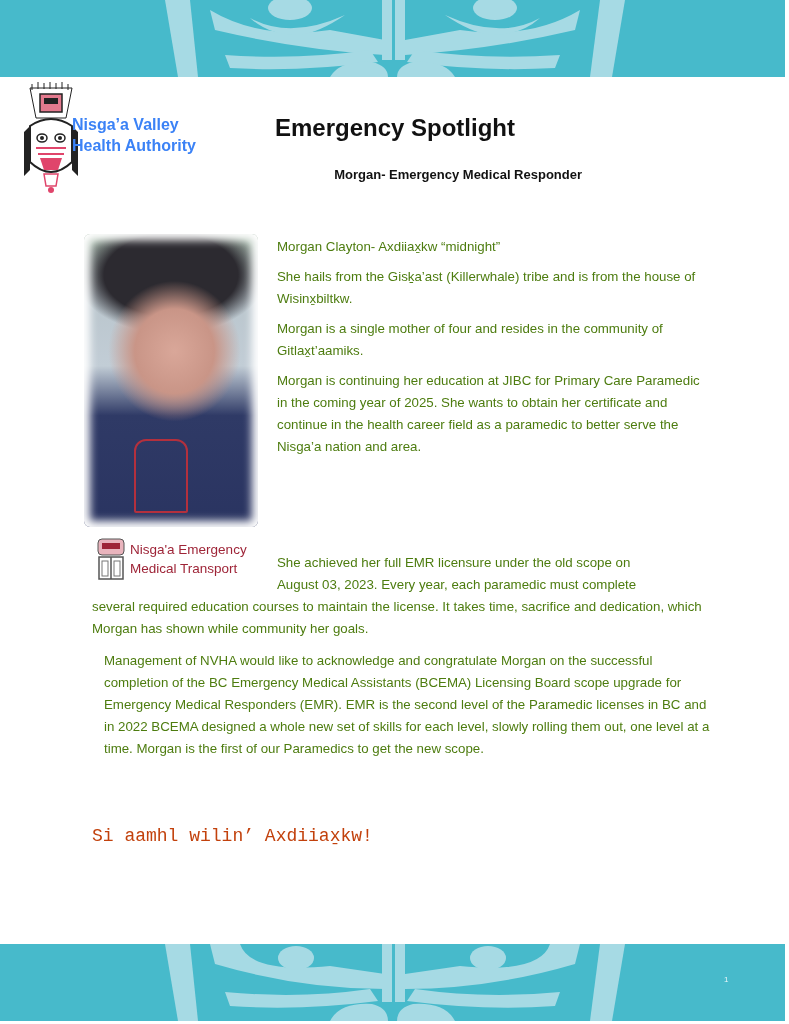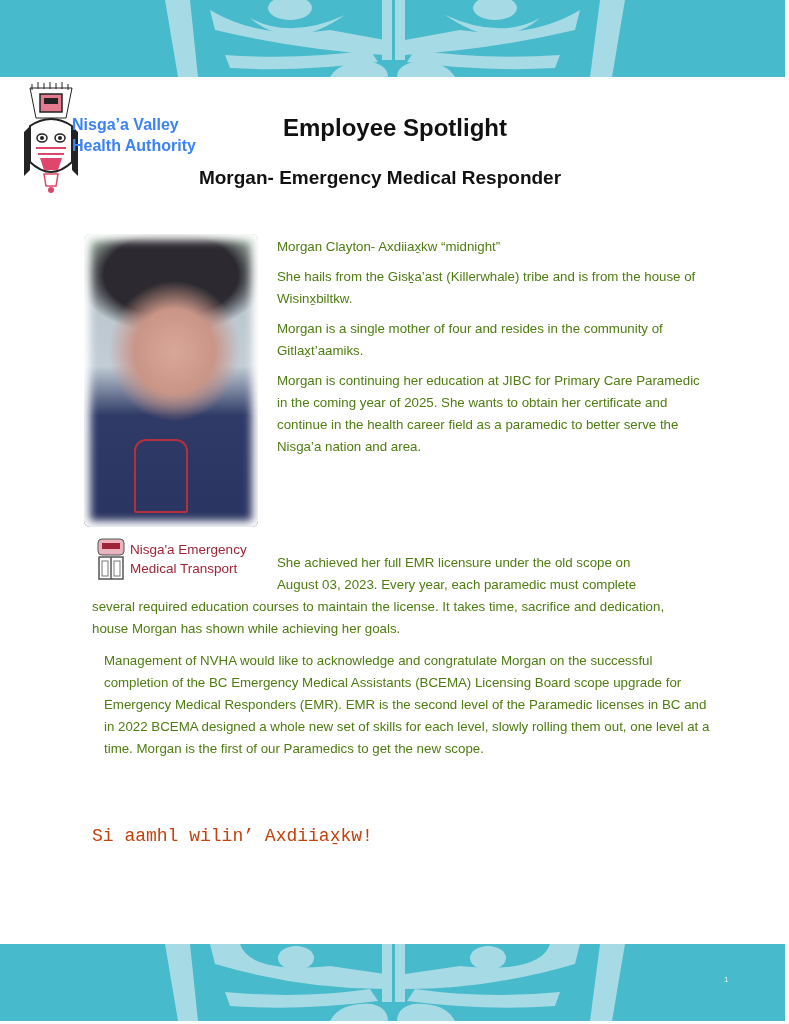--- a/index.html
+++ b/index.html
@@ -21,22 +21,22 @@
     .org-logo { position: absolute; left: 22px; top: 82px; width: 58px; height: 112px; }
     .org-name {
       position: absolute; left: 72px; top: 114px; font-size: 16px; font-weight: bold;
       line-height: 21px; color: #3b82f6;
     }
     .title {
       position: absolute; left: 230px; width: 330px; top: 114px; text-align: center;
       font-size: 24px; font-weight: bold;
     }
     .subtitle {
-      position: absolute; left: 185px; width: 390px; top: 167px; text-align: center;
-      font-size: 19px; font-weight: bold;
+      position: absolute; left: 192px; width: 390px; top: 167px; text-align: right;
+      font-size: 13px; font-weight: bold;
     }
     .photo {
       position: absolute; left: 84px; top: 234px; width: 174px; height: 293px;
       border-radius: 6px;
       background:
         radial-gradient(ellipse 38% 24% at 52% 40%, #d9a799 0%, #c99587 60%, rgba(201,149,135,0) 100%),
         radial-gradient(ellipse 55% 20% at 50% 14%, #2c2a30 0%, #2c2a30 70%, rgba(44,42,48,0) 100%),
         linear-gradient(180deg, #9fb3a2 0%, #b9c5cc 20%, #c2cdd6 45%, #2f3a66 62%, #2a3461 100%);
       box-shadow: 0 0 8px 6px #ffffff inset;
     }
@@ -99,21 +99,21 @@
   <path d="M14 66 L44 66 M16 72 L42 72" stroke="#e0456b" stroke-width="2"></path>
   <path d="M18 76 L40 76 L36 88 L22 88 Z" fill="#e0456b"></path>
   <path d="M22 92 L36 92 L34 104 L24 104 Z" fill="none" stroke="#e0456b" stroke-width="1.5"></path>
   <circle cx="29" cy="108" r="3" fill="#e0456b"></circle>
 </svg>
 <div class="org-name">
   <div>Nisga’a Valley</div>
   <div>Health Authority</div>
 </div>
 
-<div class="title">Employee Spotlight</div>
+<div class="title">Emergency Spotlight</div>
 <div class="subtitle">Morgan- Emergency Medical Responder</div>
 
 <div class="photo">
   <div class="shirt-badge"></div>
 </div>
 
 <svg class="nemt-logo" viewBox="0 0 30 44">
   <rect x="2" y="2" width="26" height="16" rx="4" fill="#e9b4bd" stroke="#555" stroke-width="1"></rect>
   <rect x="6" y="6" width="18" height="6" fill="#9e2437"></rect>
   <rect x="3" y="20" width="24" height="22" fill="#fff" stroke="#555" stroke-width="1.5"></rect>
@@ -129,21 +129,21 @@
 <div class="col-right body-text">
   <p>Morgan Clayton- Axdiiax̱kw “midnight”</p>
   <p>She hails from the Gisḵa’ast (Killerwhale) tribe and is from the house of Wisinx̱biltkw.</p>
   <p>Morgan is a single mother of four and resides in the community of Gitlax̱t’aamiks.</p>
   <p>Morgan is continuing her education at JIBC for Primary Care Paramedic in the coming year of 2025. She wants to obtain her certificate and continue in the health career field as a paramedic to better serve the Nisga’a nation and area.</p>
 </div>
 
 <div class="wrap-para body-text">
   <span class="indent-line">She achieved her full EMR licensure under the old scope on</span>
   <span class="indent-line">August 03, 2023. Every year, each paramedic must complete</span>
-  <span>several required education courses to maintain the license. It takes time, sacrifice and dedication, house Morgan has shown while achieving her goals.</span>
+  <span>several required education courses to maintain the license. It takes time, sacrifice and dedication, which Morgan has shown while community her goals.</span>
 </div>
 
 <div class="mgmt body-text">Management of NVHA would like to acknowledge and congratulate Morgan on the successful completion of the BC Emergency Medical Assistants (BCEMA) Licensing Board scope upgrade for Emergency Medical Responders (EMR).  EMR is the second level of the Paramedic licenses in BC and in 2022 BCEMA designed a whole new set of skills for each level, slowly rolling them out, one level at a time.  Morgan is the first of our Paramedics to get the new scope.</div>
 
 <div class="closing">Si aamhl wilin’ Axdiiax̱kw!</div>
 
 <div class="banner bottom">
   <svg width="785" height="77" viewBox="0 0 785 77">
     <g fill="#A6DAE4">
       <path d="M165 0 L190 0 L198 77 L178 77 Z"></path>

